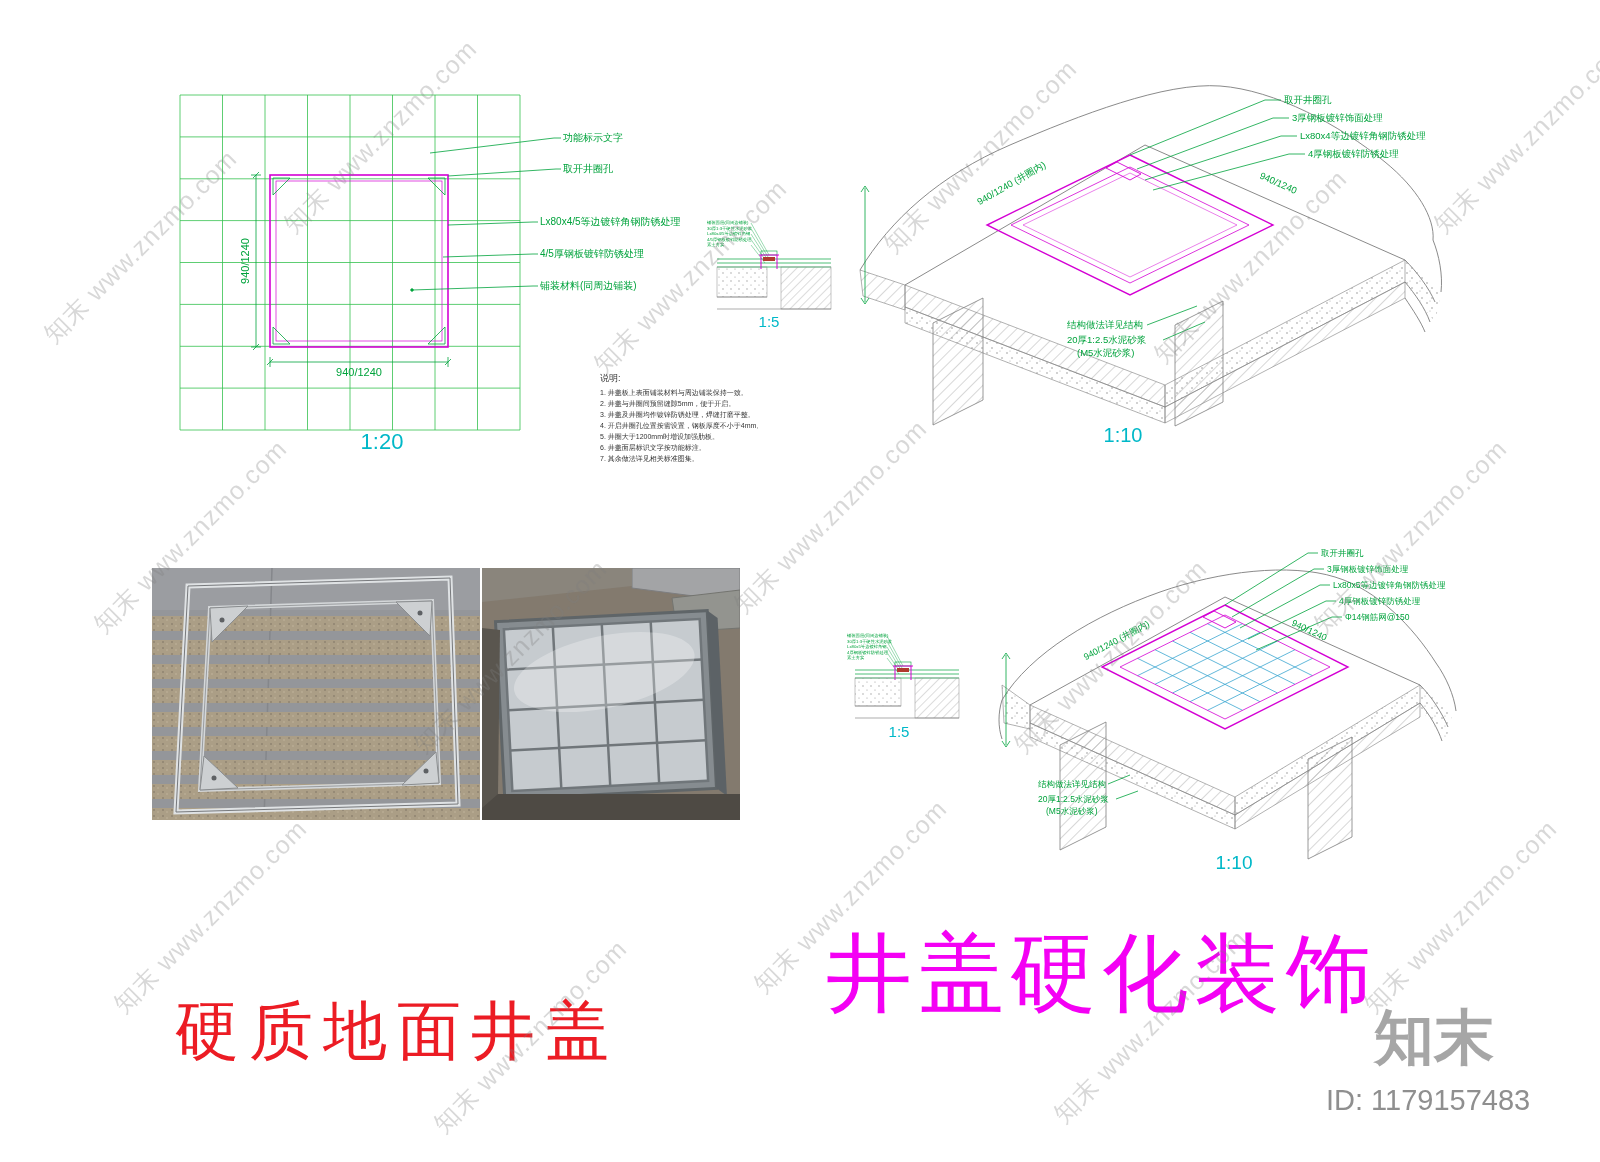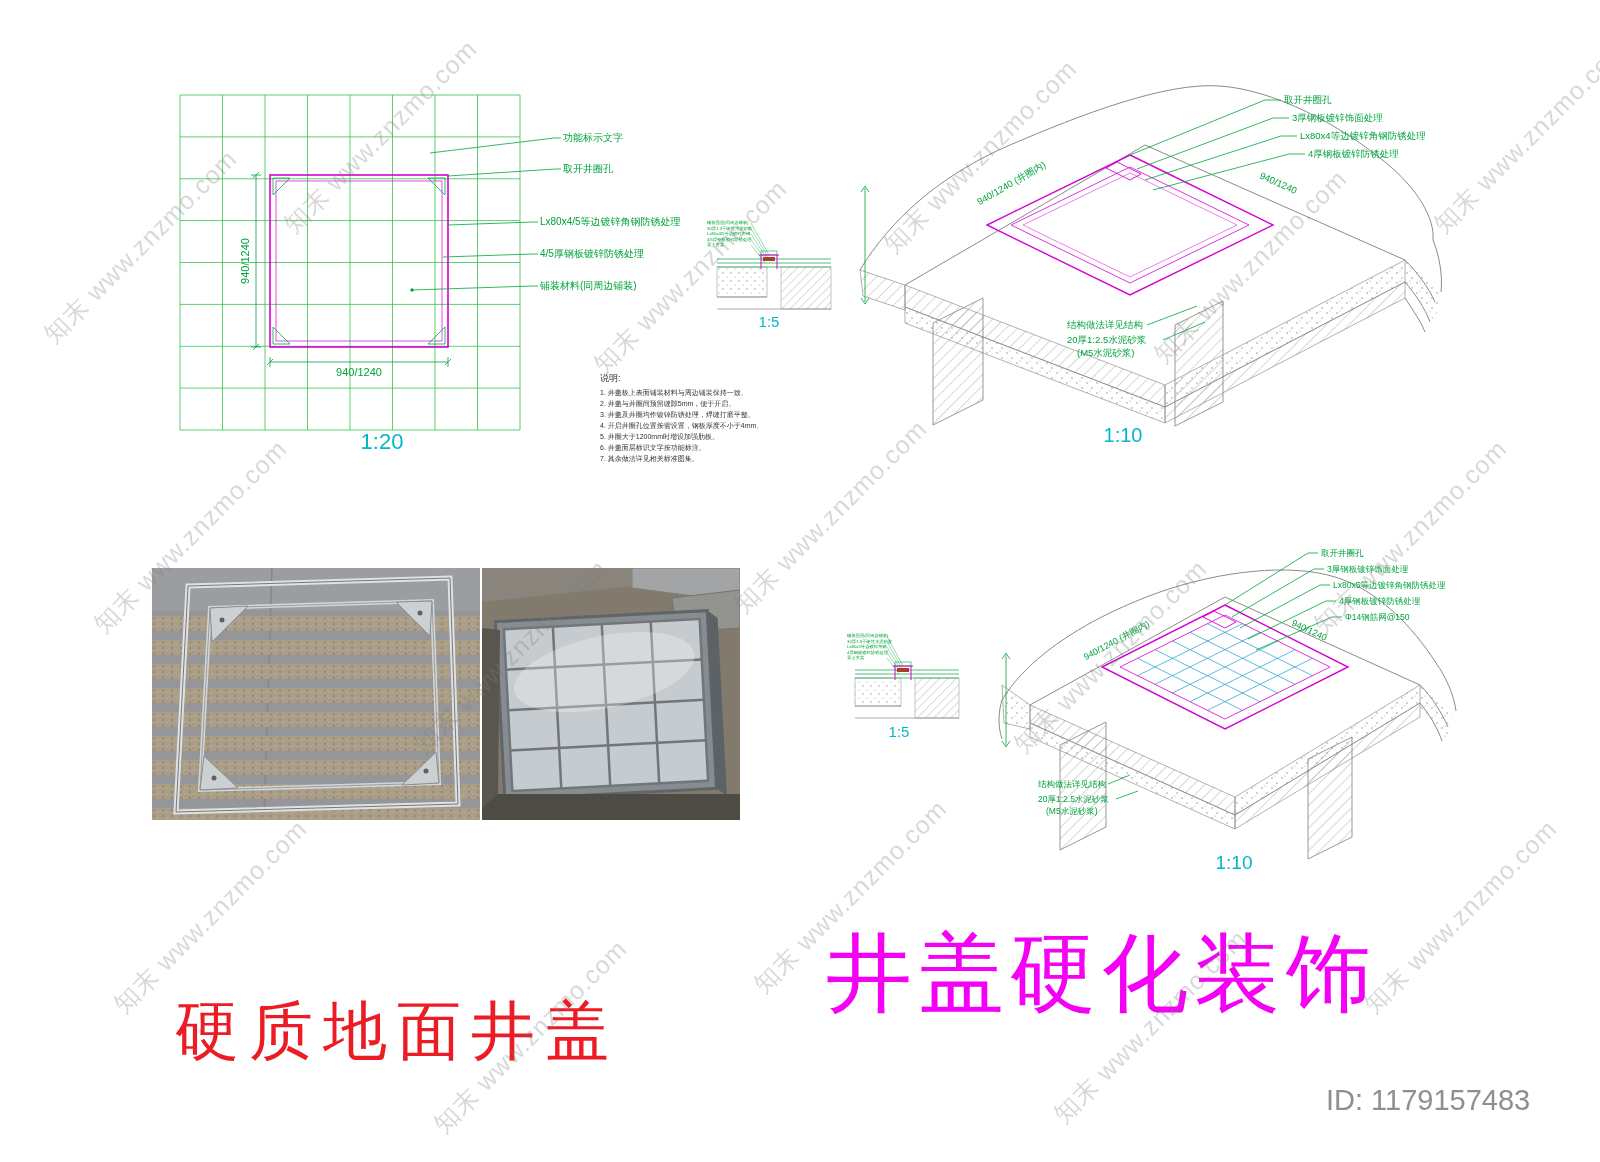--- a/index.html
+++ b/index.html
@@ -323,15 +323,16 @@
   <span class="wm" style="left:380px;top:640px;">知末 www.znzmo.com</span>
   <span class="wm" style="left:700px;top:500px;">知末 www.znzmo.com</span>
   <span class="wm" style="left:980px;top:640px;">知末 www.znzmo.com</span>
   <span class="wm" style="left:1280px;top:520px;">知末 www.znzmo.com</span>
   <span class="wm" style="left:80px;top:900px;">知末 www.znzmo.com</span>
   <span class="wm" style="left:400px;top:1020px;">知末 www.znzmo.com</span>
   <span class="wm" style="left:720px;top:880px;">知末 www.znzmo.com</span>
   <span class="wm" style="left:1020px;top:1010px;">知末 www.znzmo.com</span>
   <span class="wm" style="left:1330px;top:900px;">知末 www.znzmo.com</span>
 
+  <div class="abs brand" style="left:1374px;top:998px;">知末</div>
   <div class="abs idtag" style="left:1326px;top:1084px;">ID: 1179157483</div>
 
 </div>
 
 </body></html>

